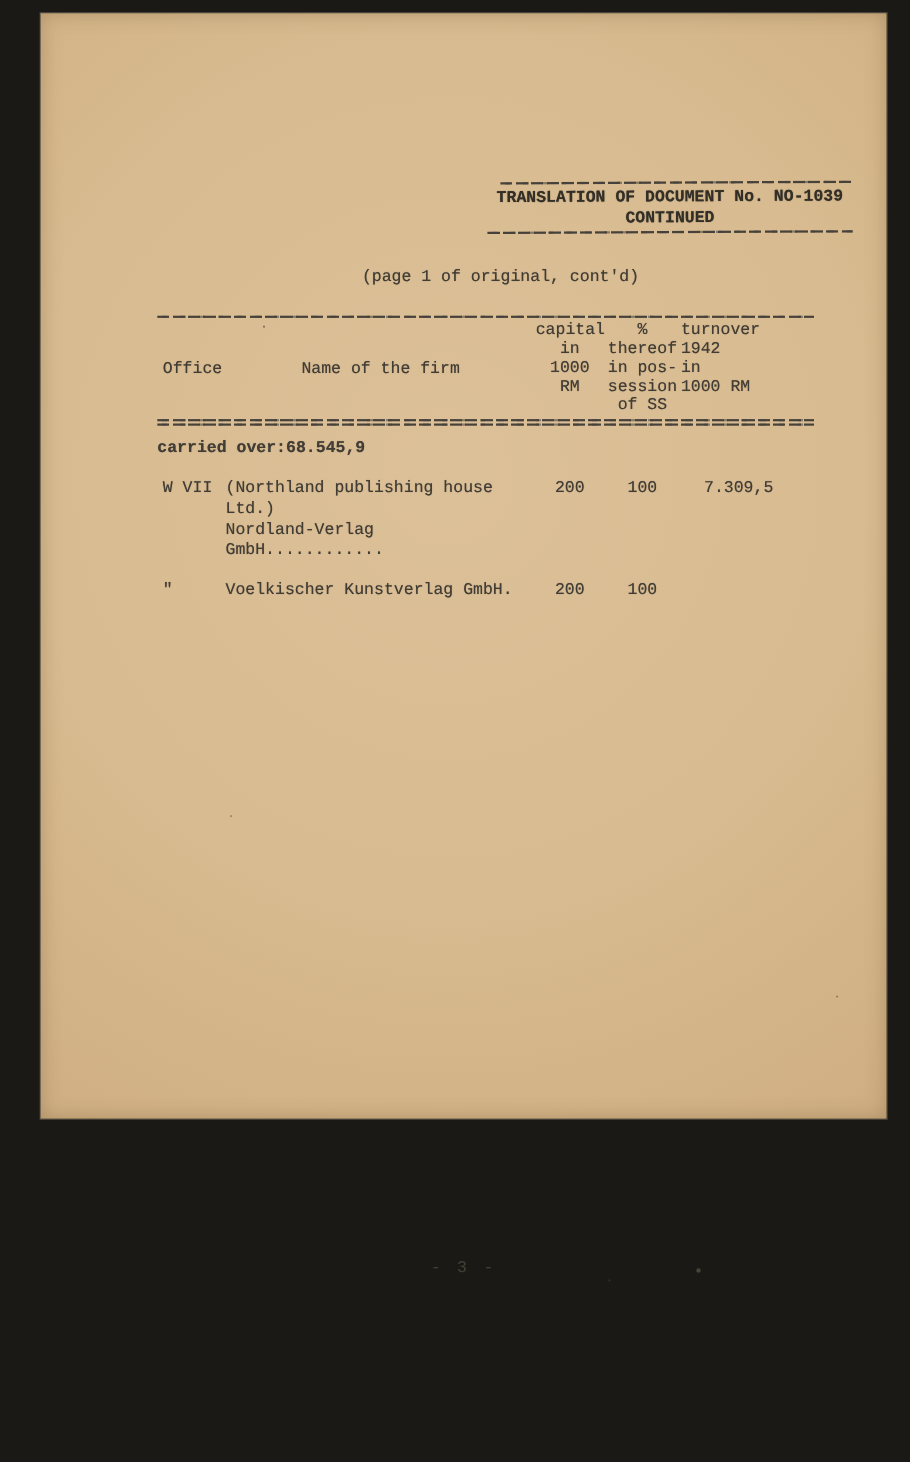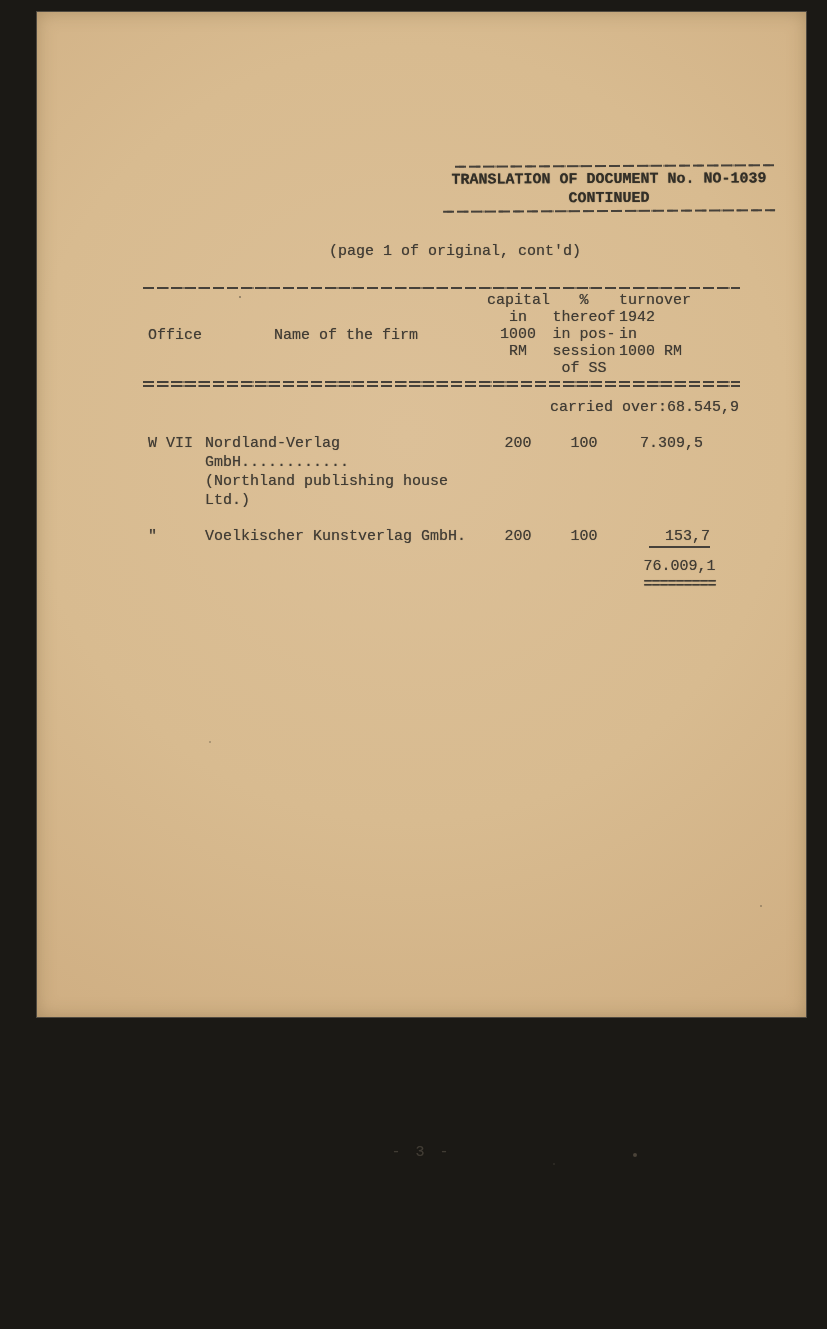--- a/index.html
+++ b/index.html
@@ -34,21 +34,21 @@
   .hdr{display:flex;line-height:17px;font-size:15px;padding-top:3px;}
   .col-office{width:62px;padding-left:5px;box-sizing:border-box;}
   .col-firm{width:282px;box-sizing:border-box;}
   .col-capital{width:62px;text-align:center;box-sizing:border-box;}
   .col-percent{width:70px;text-align:center;box-sizing:border-box;}
   .col-turnover{width:121px;text-align:left;box-sizing:border-box;}
   .hdr .col-office,.hdr .col-firm{padding-top:35px;}
   .hdr .col-firm{text-align:center;}
   .rule-double{margin-top:4px;}
   .rule-double .rule + .rule{margin-top:2px;}
-  .carried{ text-align:right;margin-top:11px;padding-right:1px;}
+  .carried{ text-align:left;margin-top:11px;padding-right:1px;font-weight:bold;}
   .row{display:flex;margin-top:17px;line-height:19px;}
   .row2{margin-top:17px;}
   .row .col-turnover{text-align:center;}
   .row1-turn{padding-right:16px;}
   .underlined-val{border-bottom:2px solid #46413a;padding-left:16px;display:inline-block;}
   .total{margin-top:9px;}
   .total-rule{letter-spacing:-1px;line-height:15px;margin-top:1px;font-weight:bold;}
   .pagenum{position:absolute;left:0;width:100%;top:1131px;text-align:center;letter-spacing:3px;}
   .speck{position:absolute;border-radius:50%;background:#4a4338;}
   .s1{left:596px;top:1141px;width:4px;height:4px;}
@@ -101,40 +101,35 @@
     <div class="rule-double">
       <div class="rule"></div>
       <div class="rule"></div>
     </div>
 
     <div class="carried">carried over:68.545,9</div>
 
     <div class="row">
       <div class="col-office">W VII</div>
       <div class="col-firm">
+        <div>(Northland publishing house Ltd.)</div>
         <div>Nordland-Verlag GmbH............</div>
-        <div>(Northland publishing house Ltd.)</div>
       </div>
       <div class="col-capital">200</div>
       <div class="col-percent">100</div>
       <div class="col-turnover row1-turn">7.309,5</div>
     </div>
 
     <div class="row row2">
       <div class="col-office">"</div>
       <div class="col-firm">
         <div>Voelkischer Kunstverlag GmbH.</div>
       </div>
       <div class="col-capital">200</div>
       <div class="col-percent">100</div>
-      <div class="col-turnover">
-        <span class="underlined-val">153,7</span>
-        <div class="total">76.009,1</div>
-        <div class="total-rule">=========</div>
-      </div>
     </div>
   </div>
 
   <div class="pagenum mono15 ink">- 3 -</div>
 
   <div class="speck s1"></div>
   <div class="speck s2"></div>
   <div class="speck s3"></div>
   <div class="speck s4"></div>
   <div class="speck s5"></div>

